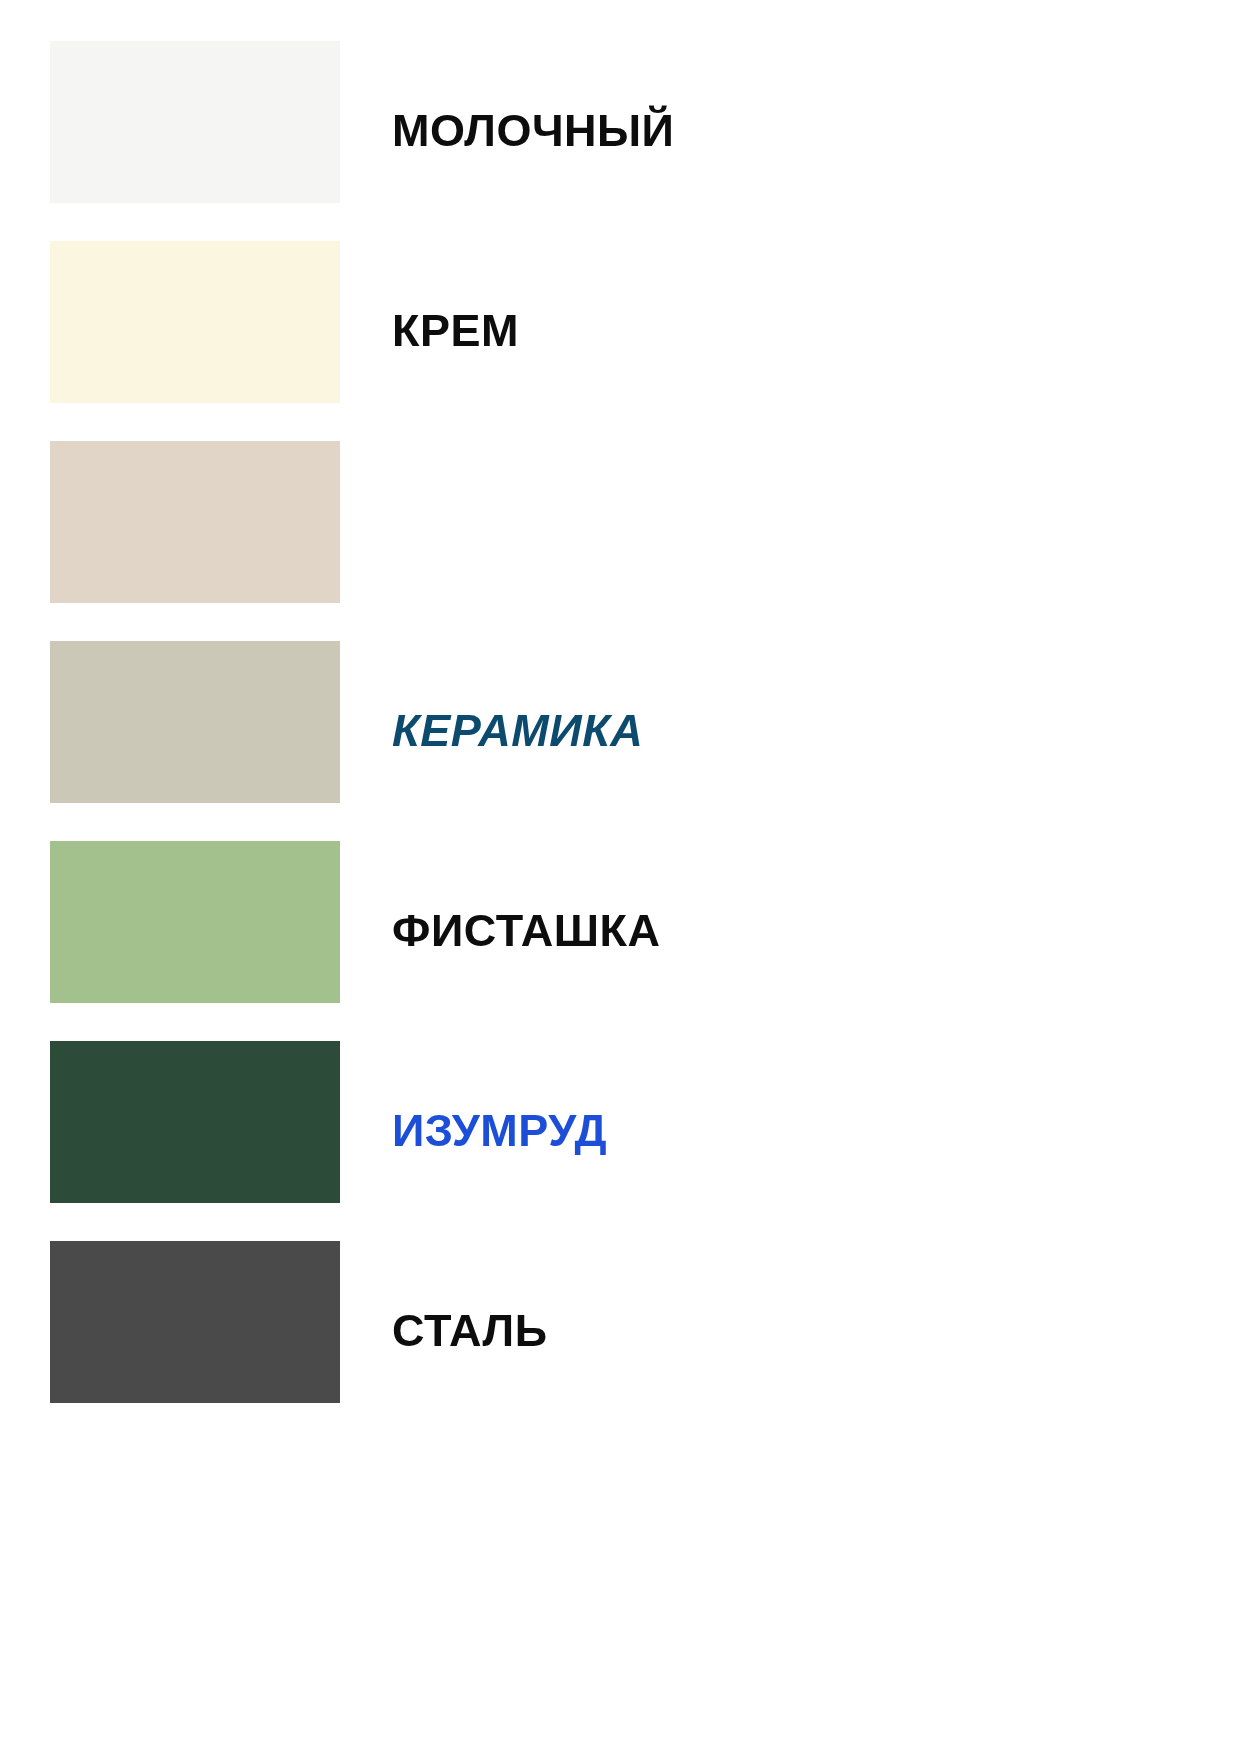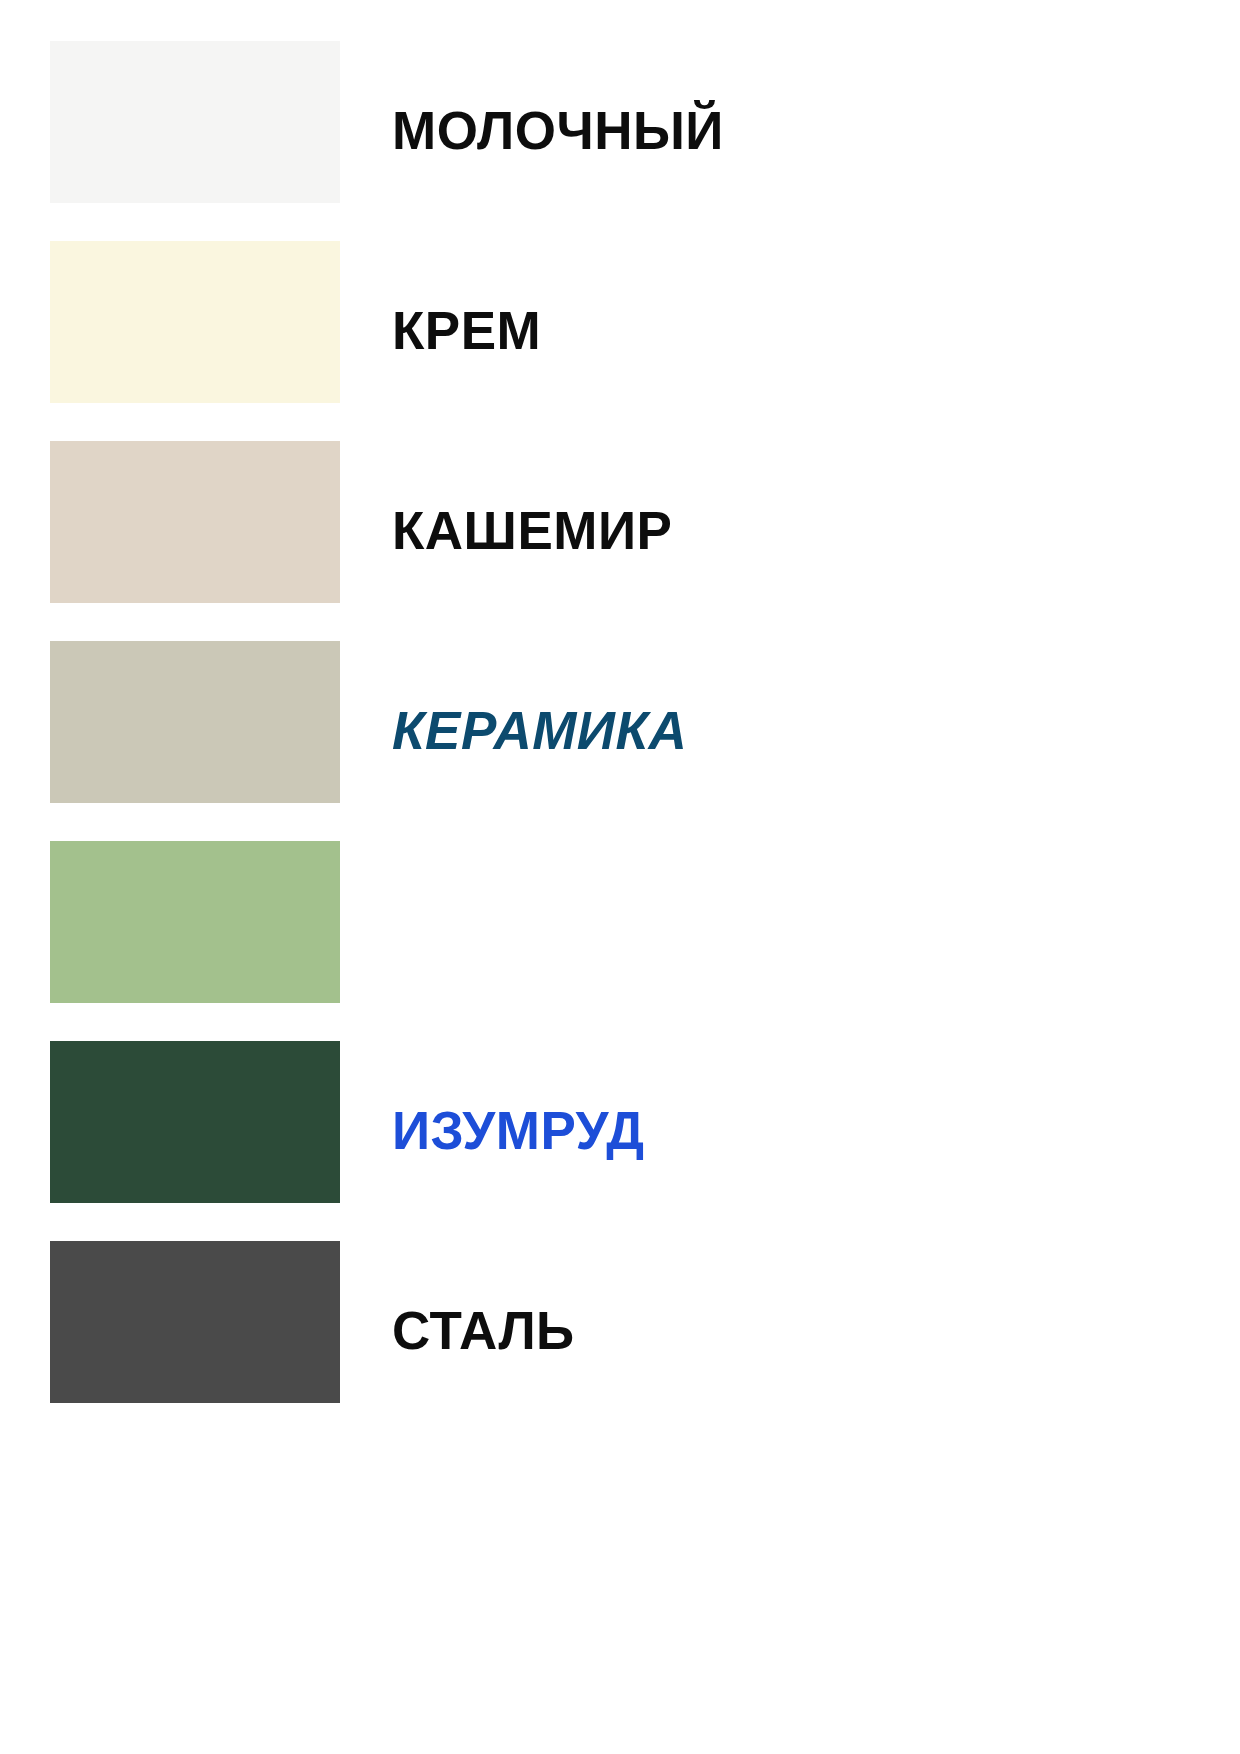--- a/index.html
+++ b/index.html
@@ -36,21 +36,21 @@
     width: 290px;
     height: 162px;
     margin-left: 50px;
     flex: 0 0 auto;
     border: 0;
     box-sizing: border-box;
   }
 
   .swatch-label {
     margin-left: 52px;
-    font-size: 53px;
+    font-size: 45px;
     font-weight: bold;
     letter-spacing: 0.5px;
     color: #0d0d0d;
     line-height: 1;
     white-space: nowrap;
     text-transform: uppercase;
     position: relative;
     top: 8px;
   }
 </style>
@@ -64,30 +64,30 @@
     <div class="swatch-label" style="color: rgb(13, 13, 13);">МОЛОЧНЫЙ</div>
   </div>
 
   <div class="palette-row">
     <div class="swatch-chip" style="background-color: rgb(250, 246, 223);"></div>
     <div class="swatch-label" style="color: rgb(13, 13, 13); text-align: center;">КРЕМ</div>
   </div>
 
   <div class="palette-row">
     <div class="swatch-chip" style="background-color: rgb(224, 213, 199);"></div>
-    <div class="swatch-label" style="color: rgb(13, 13, 13);">КАШЕМИР</div>
   </div>
 
   <div class="palette-row">
     <div class="swatch-chip" style="background-color: rgb(203, 200, 183);"></div>
     <div class="swatch-label" style="color: #0c4a6e; font-style: italic;">КЕРАМИКА</div>
   </div>
 
   <div class="palette-row">
     <div class="swatch-chip" style="background-color: rgb(163, 193, 141);"></div>
+    <div class="swatch-label" style="color: rgb(13, 13, 13);">ФИСТАШКА</div>
   </div>
 
   <div class="palette-row">
     <div class="swatch-chip" style="background-color: rgb(44, 75, 56);"></div>
     <div class="swatch-label" style="color: #1d4ed8;">ИЗУМРУД</div>
   </div>
 
   <div class="palette-row">
     <div class="swatch-chip" style="background-color: rgb(74, 74, 74);"></div>
     <div class="swatch-label" style="color: rgb(13, 13, 13);">СТАЛЬ</div>

